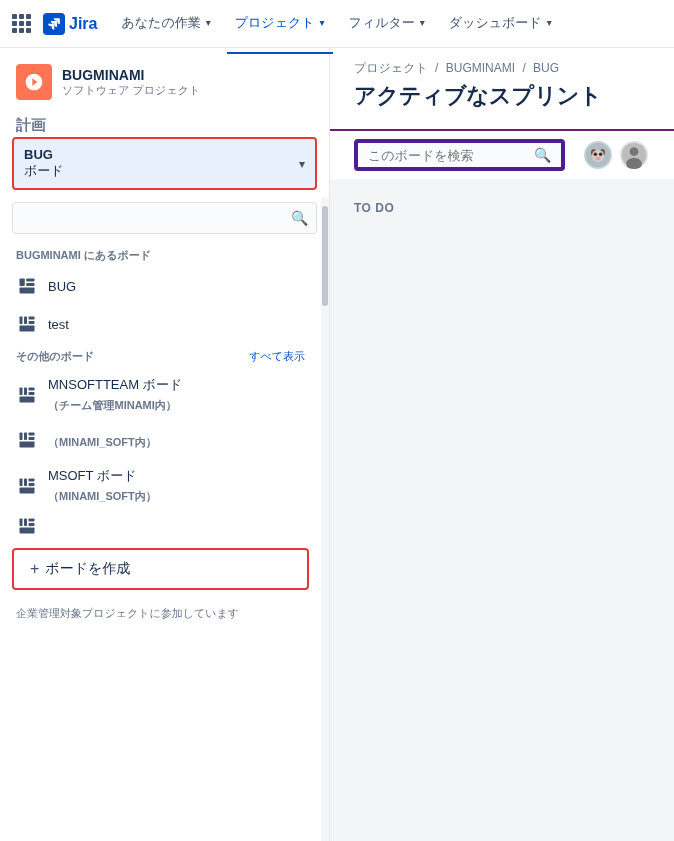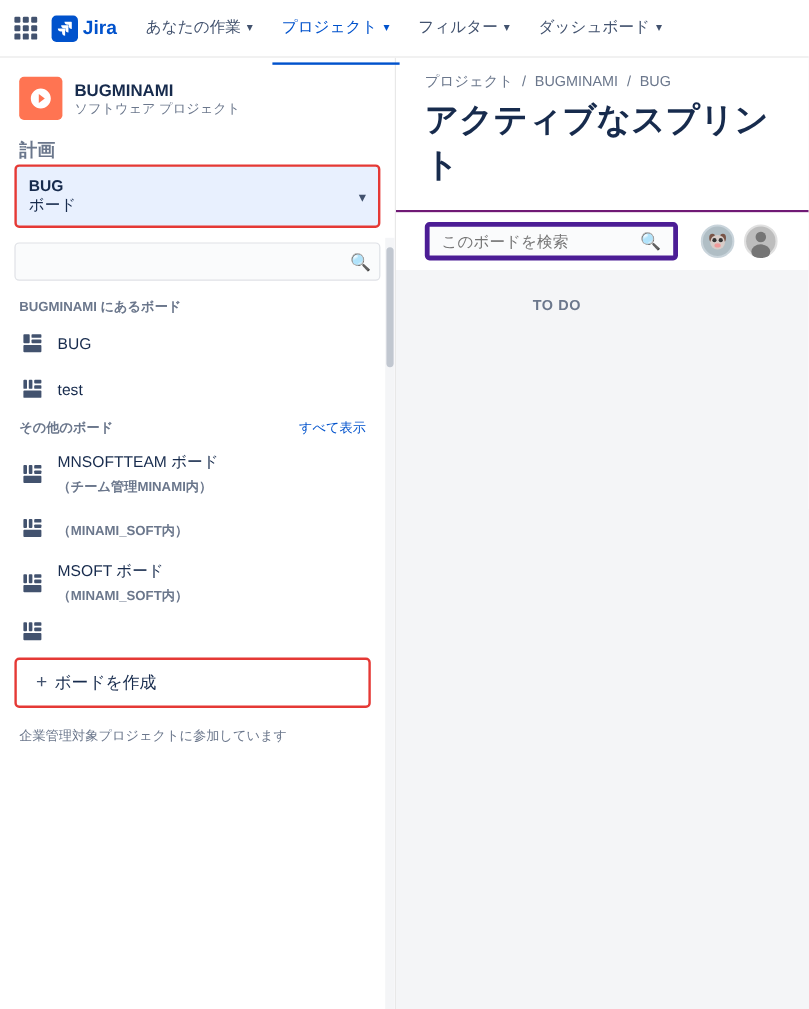--- a/index.html
+++ b/index.html
@@ -278,21 +278,21 @@
       border-bottom: 2px solid #701a75;
     }
     .breadcrumb {
       font-size: 12px;
       color: #6b778c;
       margin-bottom: 4px;
     }
     .breadcrumb span { cursor: pointer; }
     .breadcrumb .sep { margin: 0 4px; }
     .page-title {
-      font-size: 28px;
+      font-size: 22px;
       font-weight: 600;
       color: #172b4d;
       margin-bottom: 10px;
     }
 
     .board-toolbar {
       display: flex;
       align-items: center;
       gap: 12px;
       padding: 8px 24px;
@@ -347,21 +347,20 @@
       background: transparent;
     }
     .column-header {
       font-size: 12px;
       font-weight: 600;
       color: #6b778c;
       padding: 6px 0;
       margin-bottom: 8px;
       text-transform: uppercase;
       letter-spacing: 0.5px;
-      text-align: center;
     }
     .column-body {
       min-height: 200px;
     }
 
     
     .dropdown-with-scroll {
       position: relative;
       flex: 1;
       overflow: hidden;

